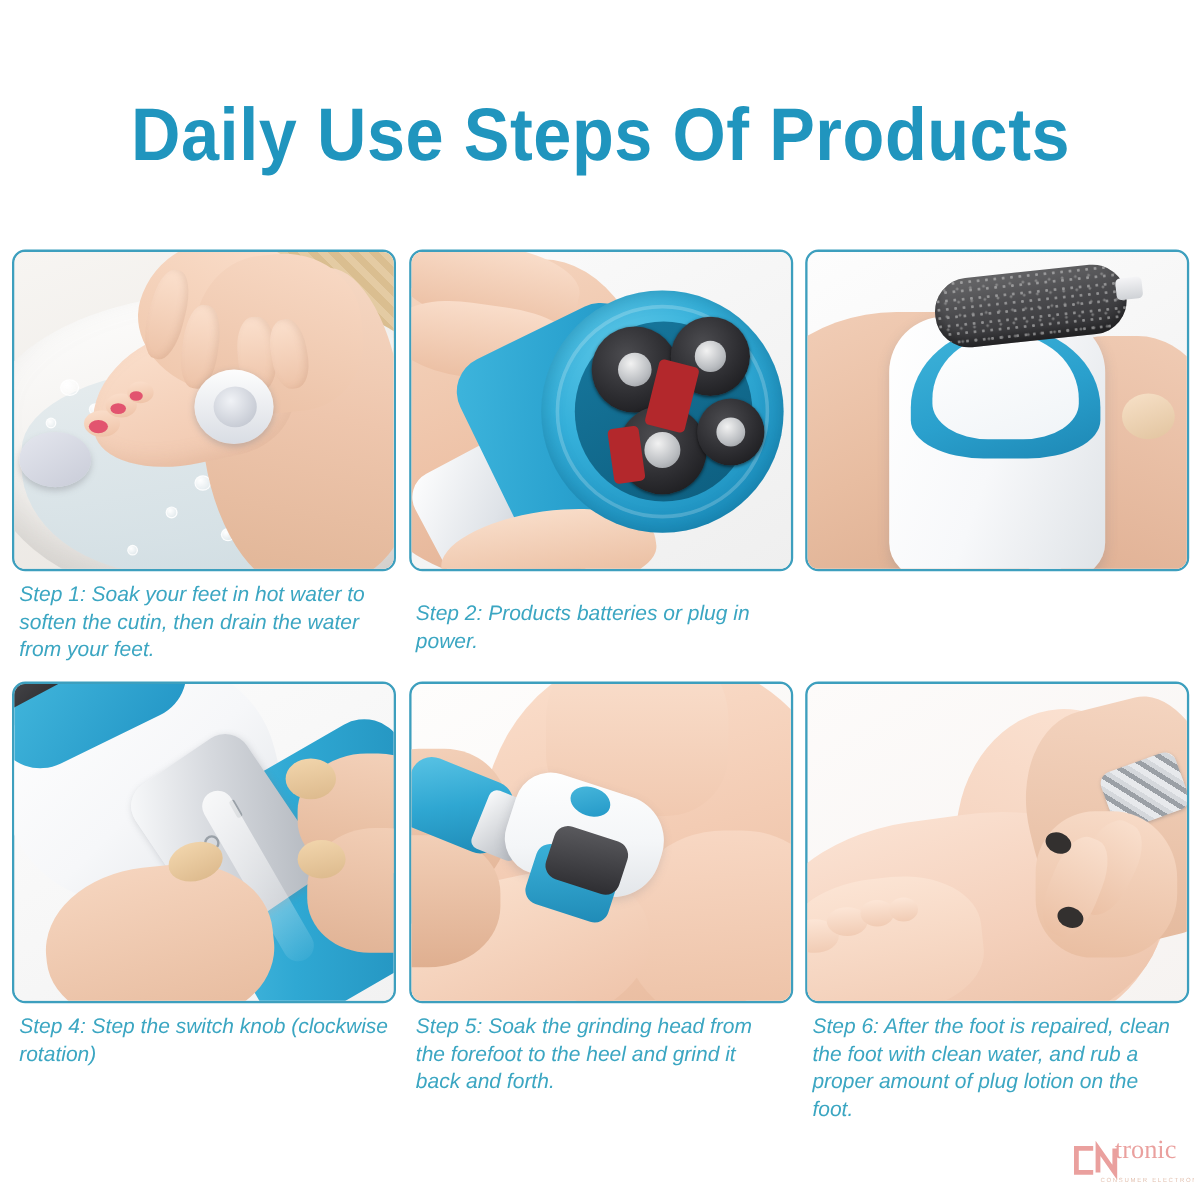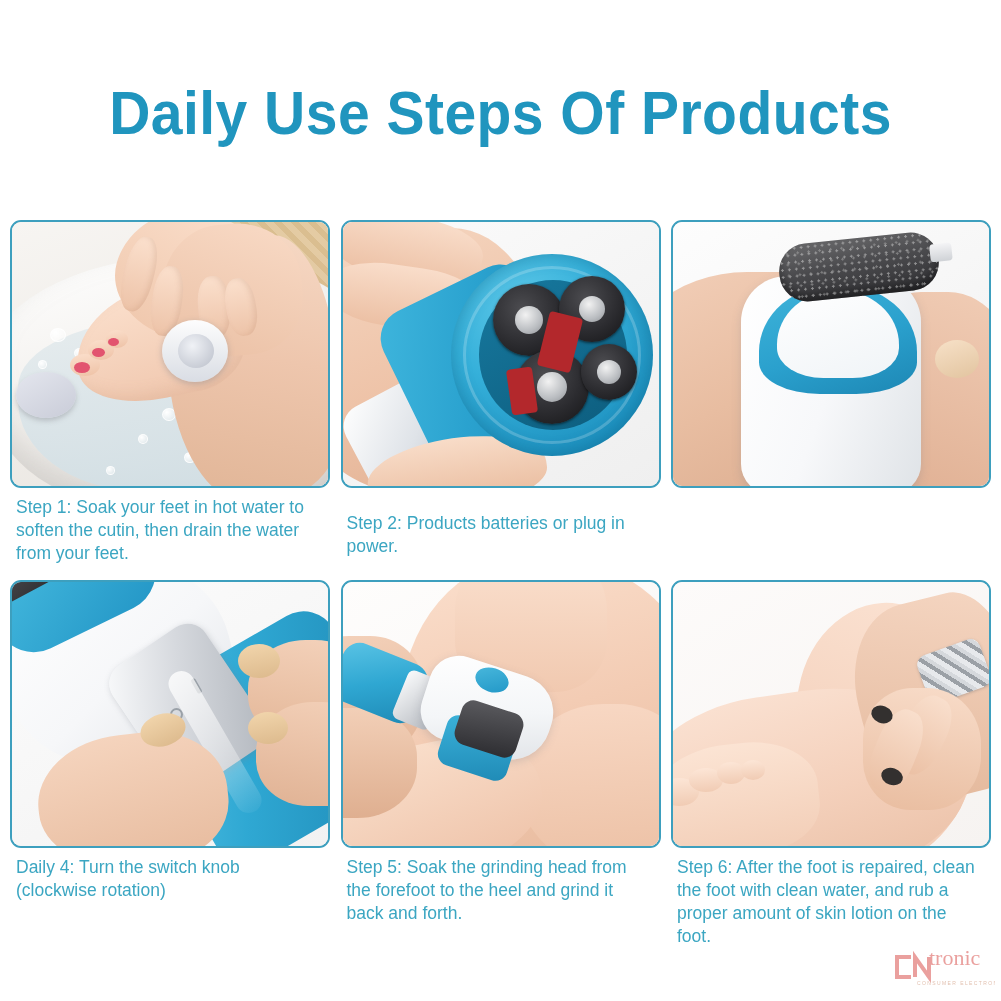--- a/index.html
+++ b/index.html
@@ -27,25 +27,26 @@
     letter-spacing: 0.5px;
     color: #2095be;
     transform: scaleX(0.92);
     white-space: nowrap;
     line-height: 1;
   }
 
   
   #grid {
     position: absolute;
-    top: 220px; left: 10px;
+    top: 208px; left: 10px;
     width: 981px; height: 735px;
     display: grid;
     grid-template-columns: 320px 1fr 320px 1fr 320px;
     grid-template-rows: 272px 88px 272px 100px;
+    font-style: italic;
   }
   .cellA { grid-column: 1; }
   .cellB { grid-column: 3; }
   .cellC { grid-column: 5; }
   .rowImg1 { grid-row: 1; }
   .rowCap1 { grid-row: 2; }
   .rowImg2 { grid-row: 3; }
   .rowCap2 { grid-row: 4; }
 
   
@@ -382,21 +383,21 @@
         <div class="p4-mark" style="left:158px;top:126px;width:13px;height:13px;border-radius:50%;background:none;border:2px solid #9aa1a8;"></div>
         <div class="p4-gloss"></div>
         <div class="p4-f2"></div>
         <div class="p4-f3"></div>
         <div class="p4-tipnail" style="right:48px;top:62px;width:42px;height:34px;"></div>
         <div class="p4-tipnail" style="right:40px;top:130px;width:40px;height:32px;"></div>
         <div class="p4-f1"></div>
         <div class="p4-tipnail" style="left:128px;top:132px;width:46px;height:32px;transform:rotate(-16deg);"></div>
       </div>
     </div>
-    <div class="caption cellA rowCap2">Daily 4: Turn the switch knob (clockwise rotation)</div>
+    <div class="caption cellA rowCap2">Step 4: Step the switch knob (clockwise rotation)</div>
 
     <div class="photo cellB rowImg2" aria-label="The grinding head being moved across the sole of a bare foot">
       <div class="scene">
         <div class="p5-bg"></div>
         <div class="p5-foot"></div>
         <div class="p5-leg"></div>
         <div class="p5-heel"></div>
         <div class="p5-shin"></div>
         <div class="p5-hand"></div>
         <div class="p5-hand2"></div>
@@ -422,21 +423,21 @@
         <div class="p6-toe" style="left:68px;top:178px;width:24px;height:20px;"></div>
         <div class="p6-arm"></div>
         <div class="p6-watch"></div>
         <div class="p6-hand"></div>
         <div class="p6-fing" style="right:44px;top:112px;width:44px;height:82px;transform:rotate(26deg);"></div>
         <div class="p6-fing" style="right:72px;top:126px;width:42px;height:86px;transform:rotate(22deg);"></div>
         <div class="p6-nailb" style="right:96px;top:124px;width:22px;height:17px;transform:rotate(22deg);"></div>
         <div class="p6-nailb" style="right:86px;top:186px;width:22px;height:17px;transform:rotate(18deg);"></div>
       </div>
     </div>
-    <div class="caption cellC rowCap2">Step 6: After the foot is repaired, clean the foot with clean water, and rub a proper amount of skin lotion on the foot.</div>
+    <div class="caption cellC rowCap2">Step 6: After the foot is repaired, clean the foot with clean water, and rub a proper amount of plug lotion on the foot.</div>
 
   </div>
 
   <svg id="watermark" viewBox="0 0 104 50">
     <g fill="none" stroke="#d9534f" stroke-width="4">
       <path d="M20 16 L6 16 L6 36 L20 36"></path>
       <path d="M24 36 L24 16 L38 36 L38 16"></path>
     </g>
     <text x="38" y="24" font-family="Liberation Serif, serif" font-size="22" fill="#d9534f">tronic</text>
     <text x="26" y="44" font-family="Liberation Sans, sans-serif" font-size="5" letter-spacing="1.4" fill="#c98a6a">CONSUMER ELECTRONICS</text>

